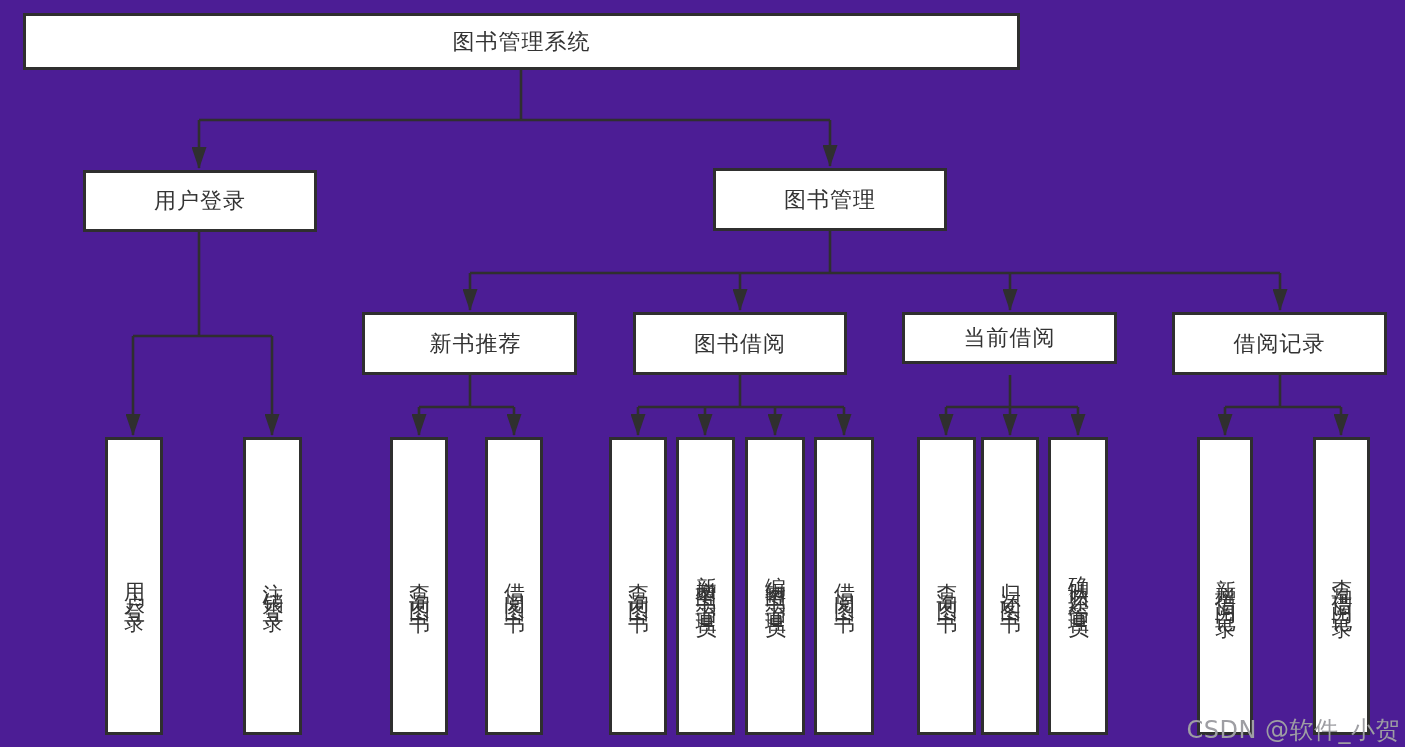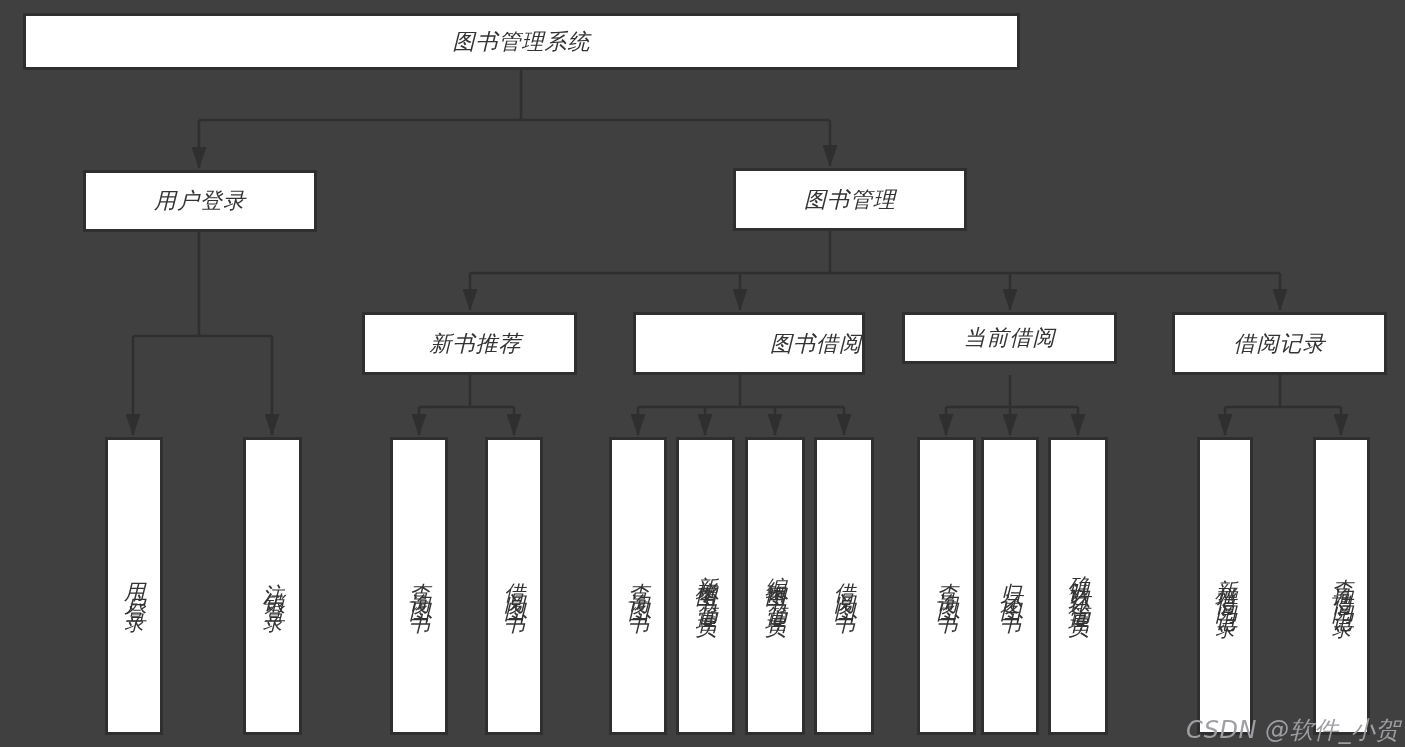--- a/index.html
+++ b/index.html
@@ -5,23 +5,22 @@
   html, body {
     margin: 0;
     padding: 0;
     background: #ffffff;
     font-family: "DejaVu Sans", "Liberation Sans", sans-serif;
   }
   #canvas {
     position: relative;
     width: 1405px;
     height: 747px;
-    background: #404040;
+    background: #4c1d95;
     overflow: hidden;
-    font-style: italic;
   }
   #connectors {
     position: absolute;
     left: 0;
     top: 0;
     width: 1405px;
     height: 747px;
   }
   #connectors path {
     stroke: #2f2f2f;
@@ -115,28 +114,28 @@
     <path d="M1341 407 V435" marker-end="url(#ah)"></path>
   </svg>
 
   <div class="node" style="left:23px; top:13px; width:997px; height:57px;">
     <span class="lbl">图书管理系统</span>
   </div>
 
   <div class="node" style="left:83px; top:170px; width:234px; height:62px;">
     <span class="lbl">用户登录</span>
   </div>
-  <div class="node" style="left:733px; top:168px; width:234px; height:63px;">
+  <div class="node" style="left:713px; top:168px; width:234px; height:63px;">
     <span class="lbl">图书管理</span>
   </div>
 
   <div class="node" style="left:362px; top:312px; width:215px; height:63px;padding-left:12px;">
     <span class="lbl">新书推荐</span>
   </div>
-  <div class="node" style="left:633px; top:312px; width:232px; height:63px;justify-content:flex-end;">
+  <div class="node" style="left:633px; top:312px; width:214px; height:63px;">
     <span class="lbl">图书借阅</span>
   </div>
   <div class="node" style="left:902px; top:312px; width:215px; height:52px;">
     <span class="lbl">当前借阅</span>
   </div>
   <div class="node" style="left:1172px; top:312px; width:215px; height:63px;">
     <span class="lbl">借阅记录</span>
   </div>
 
   <div class="node leaf" style="left:105px; top:437px; width:58px; height:298px;">

